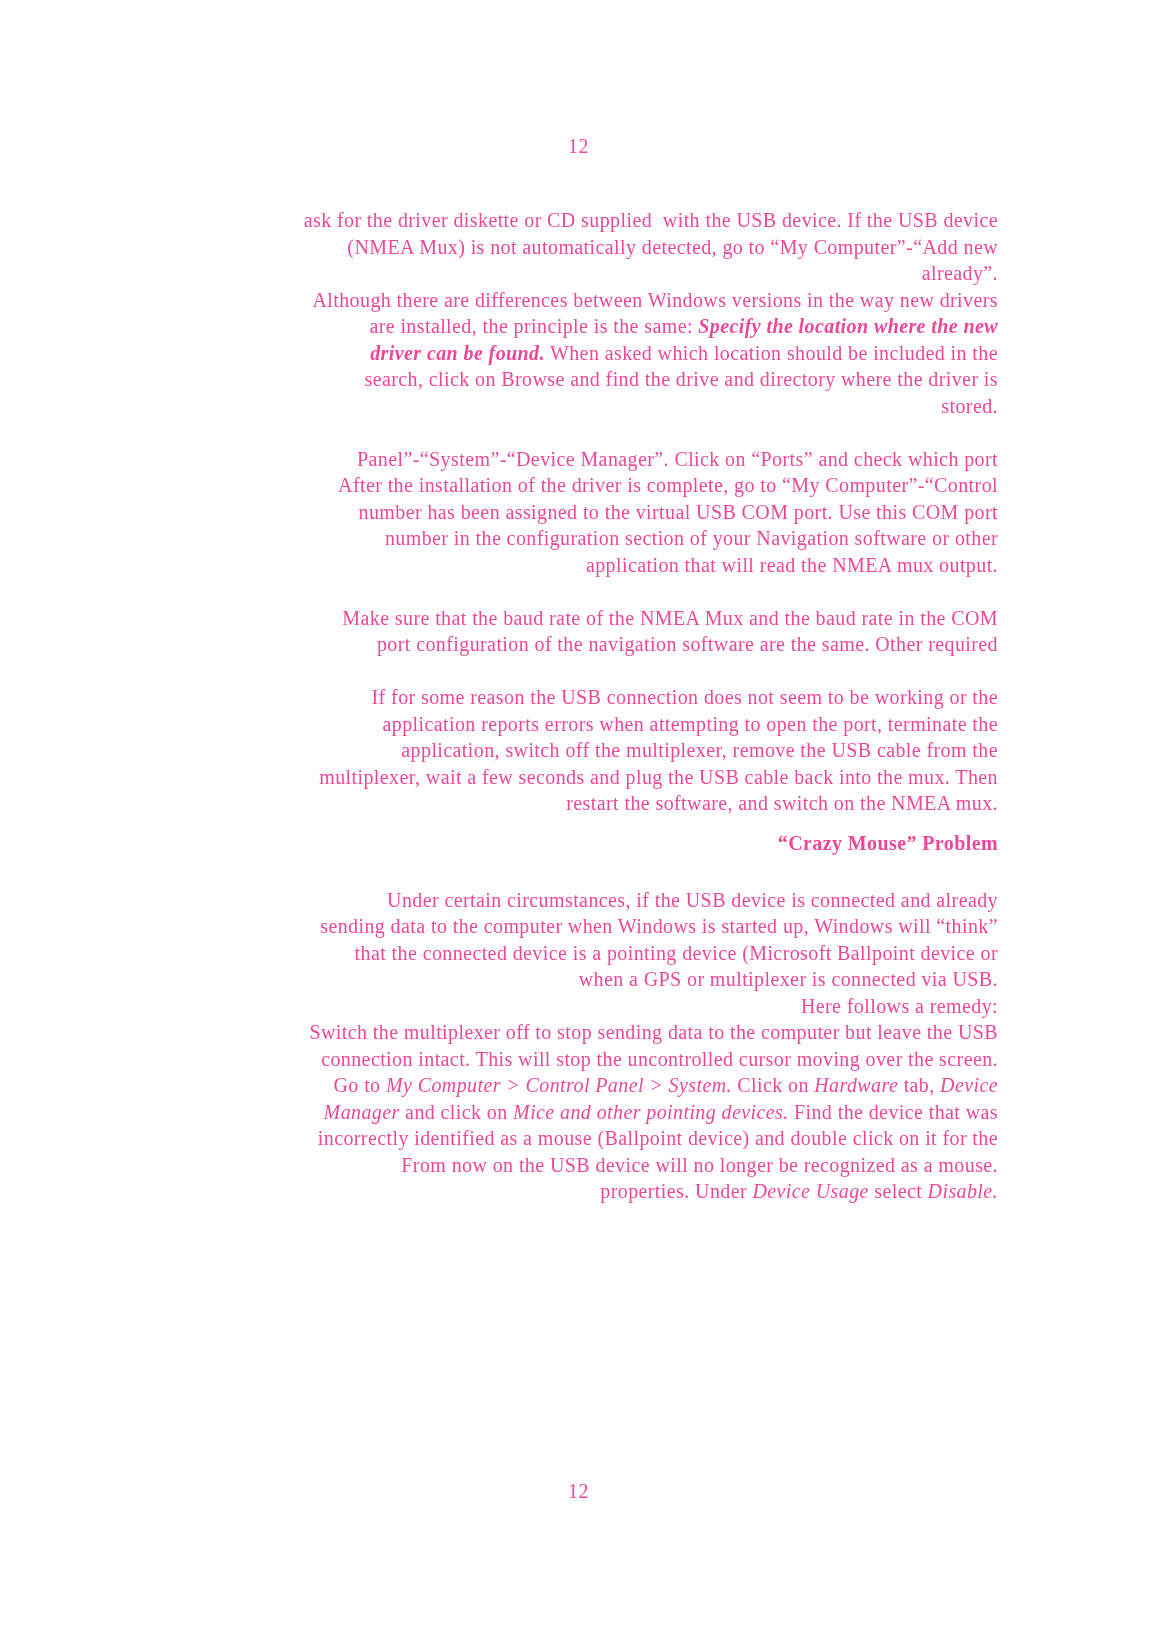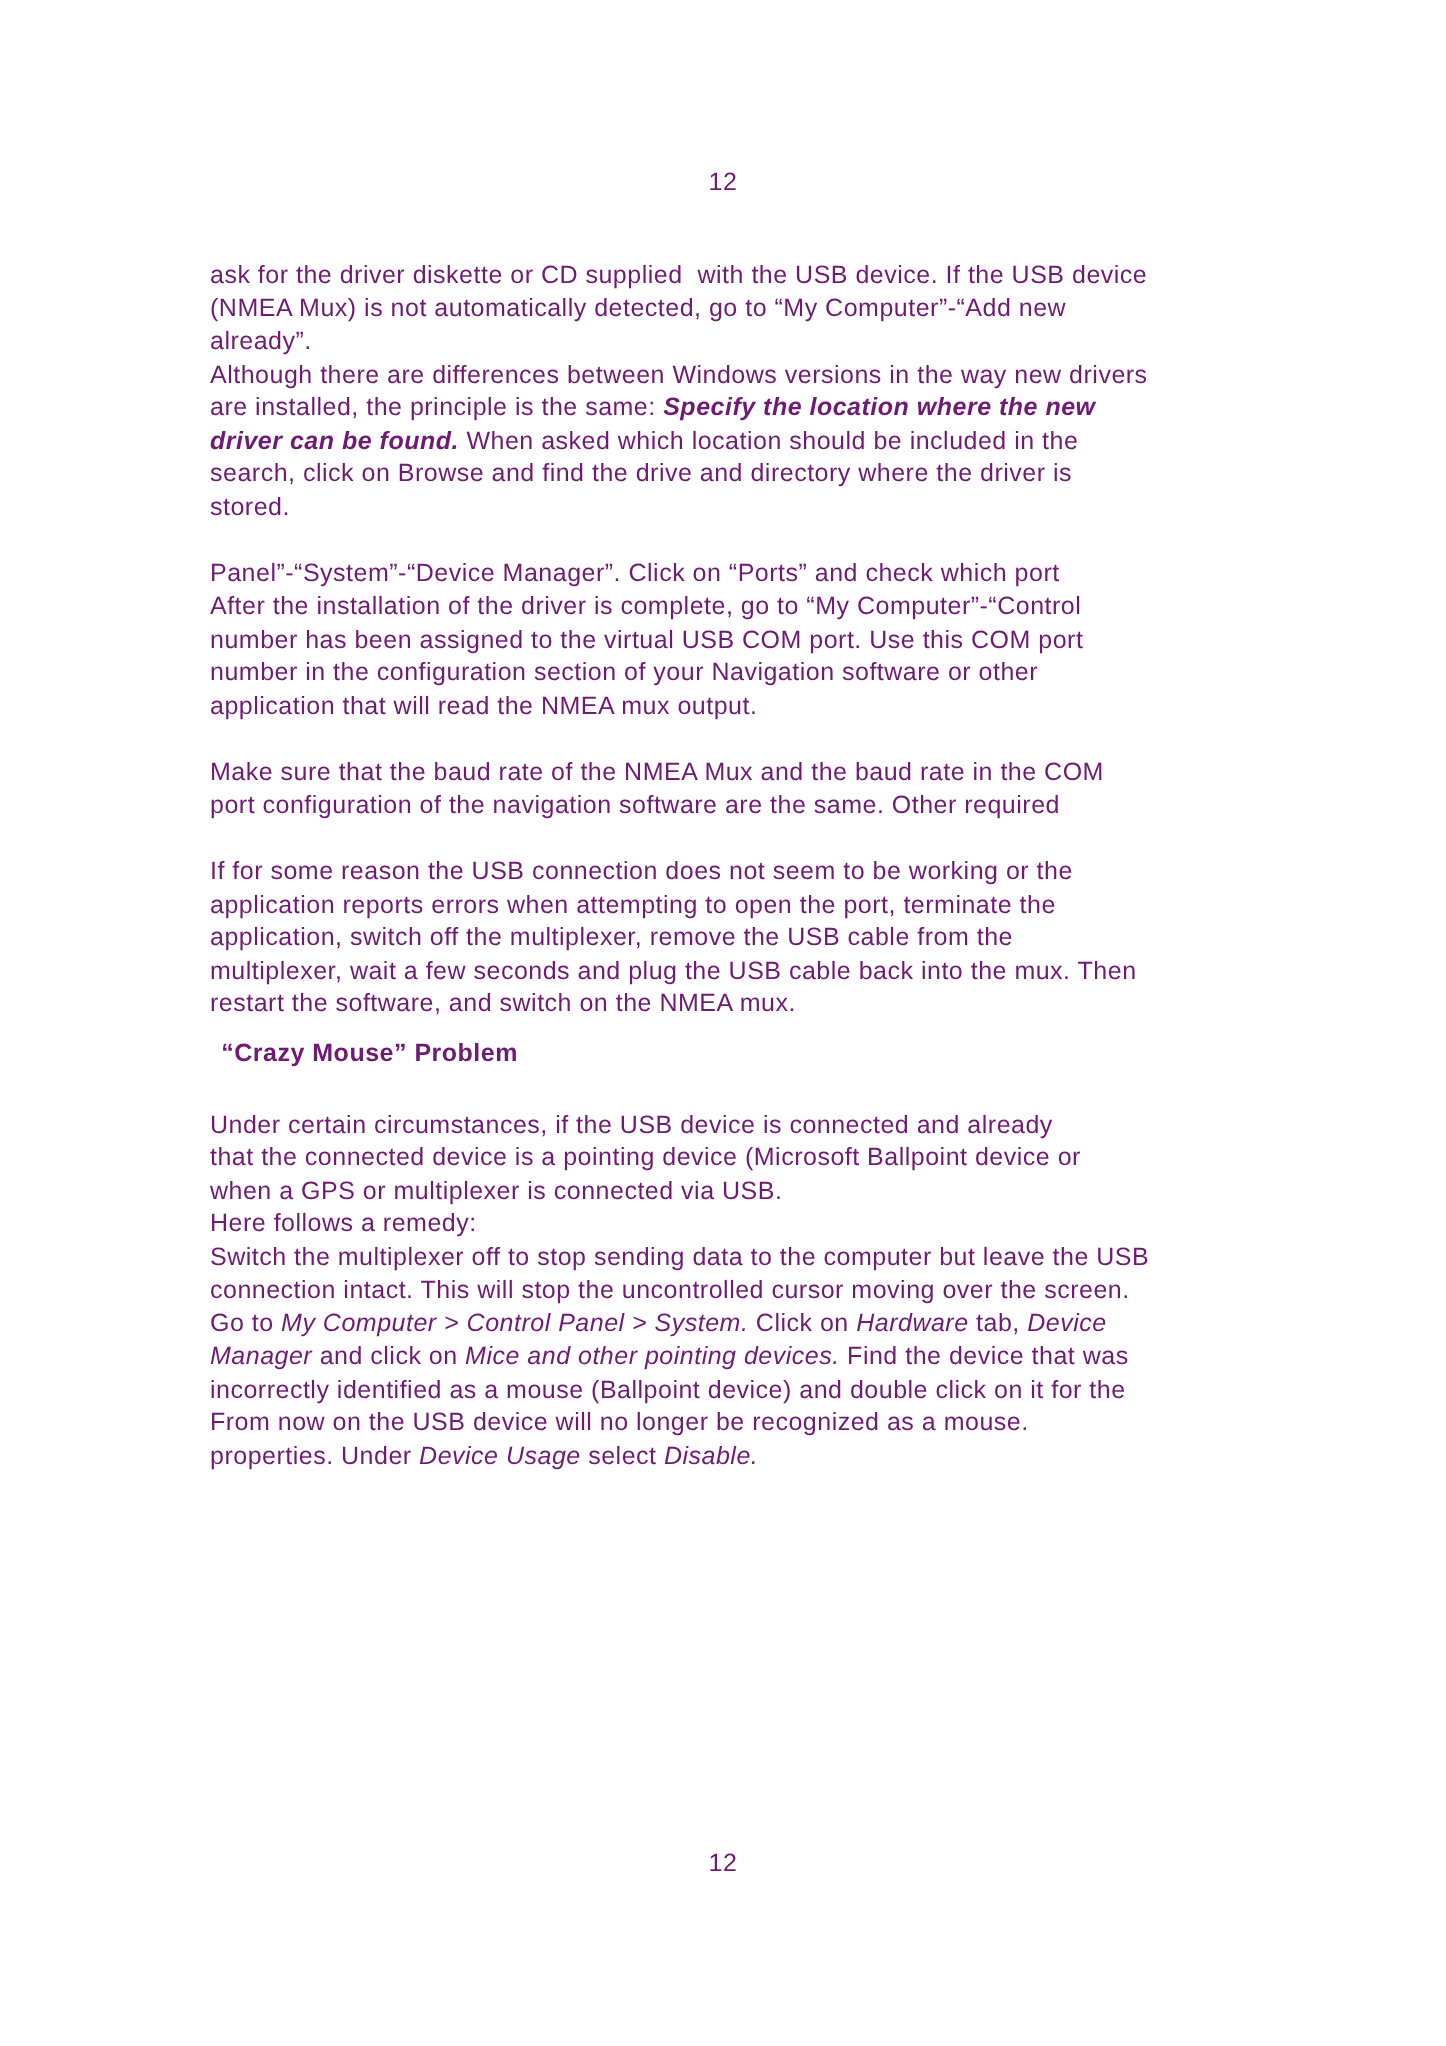--- a/index.html
+++ b/index.html
@@ -5,22 +5,22 @@
   html, body {
     margin: 0;
     padding: 0;
     background: #ffffff;
   }
   .page {
     position: relative;
     width: 1157px;
     height: 1637px;
     background: #ffffff;
-    font-family: Liberation Sans, sans-serif;
-    color: #701a75;
+    font-family: Liberation Serif, serif;
+    color: #ec4899;
     overflow: hidden;
   }
   .page-num {
     position: absolute;
     left: 0;
     width: 100%;
     text-align: center;
     font-size: 20px;
     line-height: 26px;
     letter-spacing: 0.5px;
@@ -28,21 +28,21 @@
   .page-num.header { top: 133px; }
   .page-num.footer { top: 1478px; }
   .doc-content {
     position: absolute;
     left: 168px;
     top: 207px;
     width: 830px;
     font-size: 20px;
     letter-spacing: 0.4px;
   }
-  .block { margin: 0; }
+  .block { margin: 0; text-align: right; }
   .block-para { margin-bottom: 26.5px; }
   .block-heading {
     margin-top: -13px;
     margin-bottom: 30px;
     font-weight: bold;
     padding-left: 9px;
   }
   .line {
     height: 26.5px;
     line-height: 26.5px;
@@ -84,20 +84,21 @@
         <div class="line"><span>application reports errors when attempting to open the port, terminate the</span></div>
         <div class="line"><span>application, switch off the multiplexer, remove the USB cable from the</span></div>
         <div class="line"><span>multiplexer, wait a few seconds and plug the USB cable back into the mux. Then</span></div>
         <div class="line"><span>restart the software, and switch on the NMEA mux.</span></div>
       </div>
       <div class="block block-heading">
         <div class="line"><span>“Crazy Mouse” Problem</span></div>
       </div>
       <div class="block block-para">
         <div class="line"><span>Under certain circumstances, if the USB device is connected and already</span></div>
+        <div class="line"><span>sending data to the computer when Windows is started up, Windows will “think”</span></div>
         <div class="line"><span>that the connected device is a pointing device (Microsoft Ballpoint device or</span></div>
         <div class="line"><span>when a GPS or multiplexer is connected via USB.</span></div>
         <div class="line"><span>Here follows a remedy:</span></div>
         <div class="line"><span>Switch the multiplexer off to stop sending data to the computer but leave the USB</span></div>
         <div class="line"><span>connection intact. This will stop the uncontrolled cursor moving over the screen.</span></div>
         <div class="line"><span>Go to </span><span class="i">My Computer &gt; Control Panel &gt; System.</span><span> Click on </span><span class="i">Hardware</span><span> tab, </span><span class="i">Device</span></div>
         <div class="line"><span class="i">Manager</span><span> and click on </span><span class="i">Mice and other pointing devices.</span><span> Find the device that was</span></div>
         <div class="line"><span>incorrectly identified as a mouse (Ballpoint device) and double click on it for the</span></div>
         <div class="line"><span>From now on the USB device will no longer be recognized as a mouse.</span></div>
         <div class="line"><span>properties. Under </span><span class="i">Device Usage</span><span> select </span><span class="i">Disable.</span></div>

